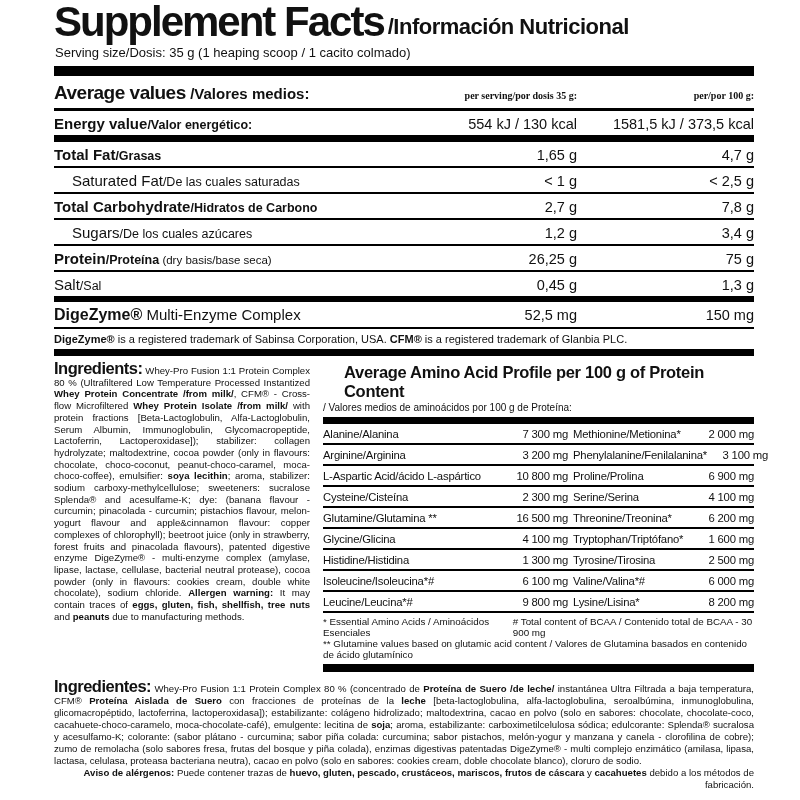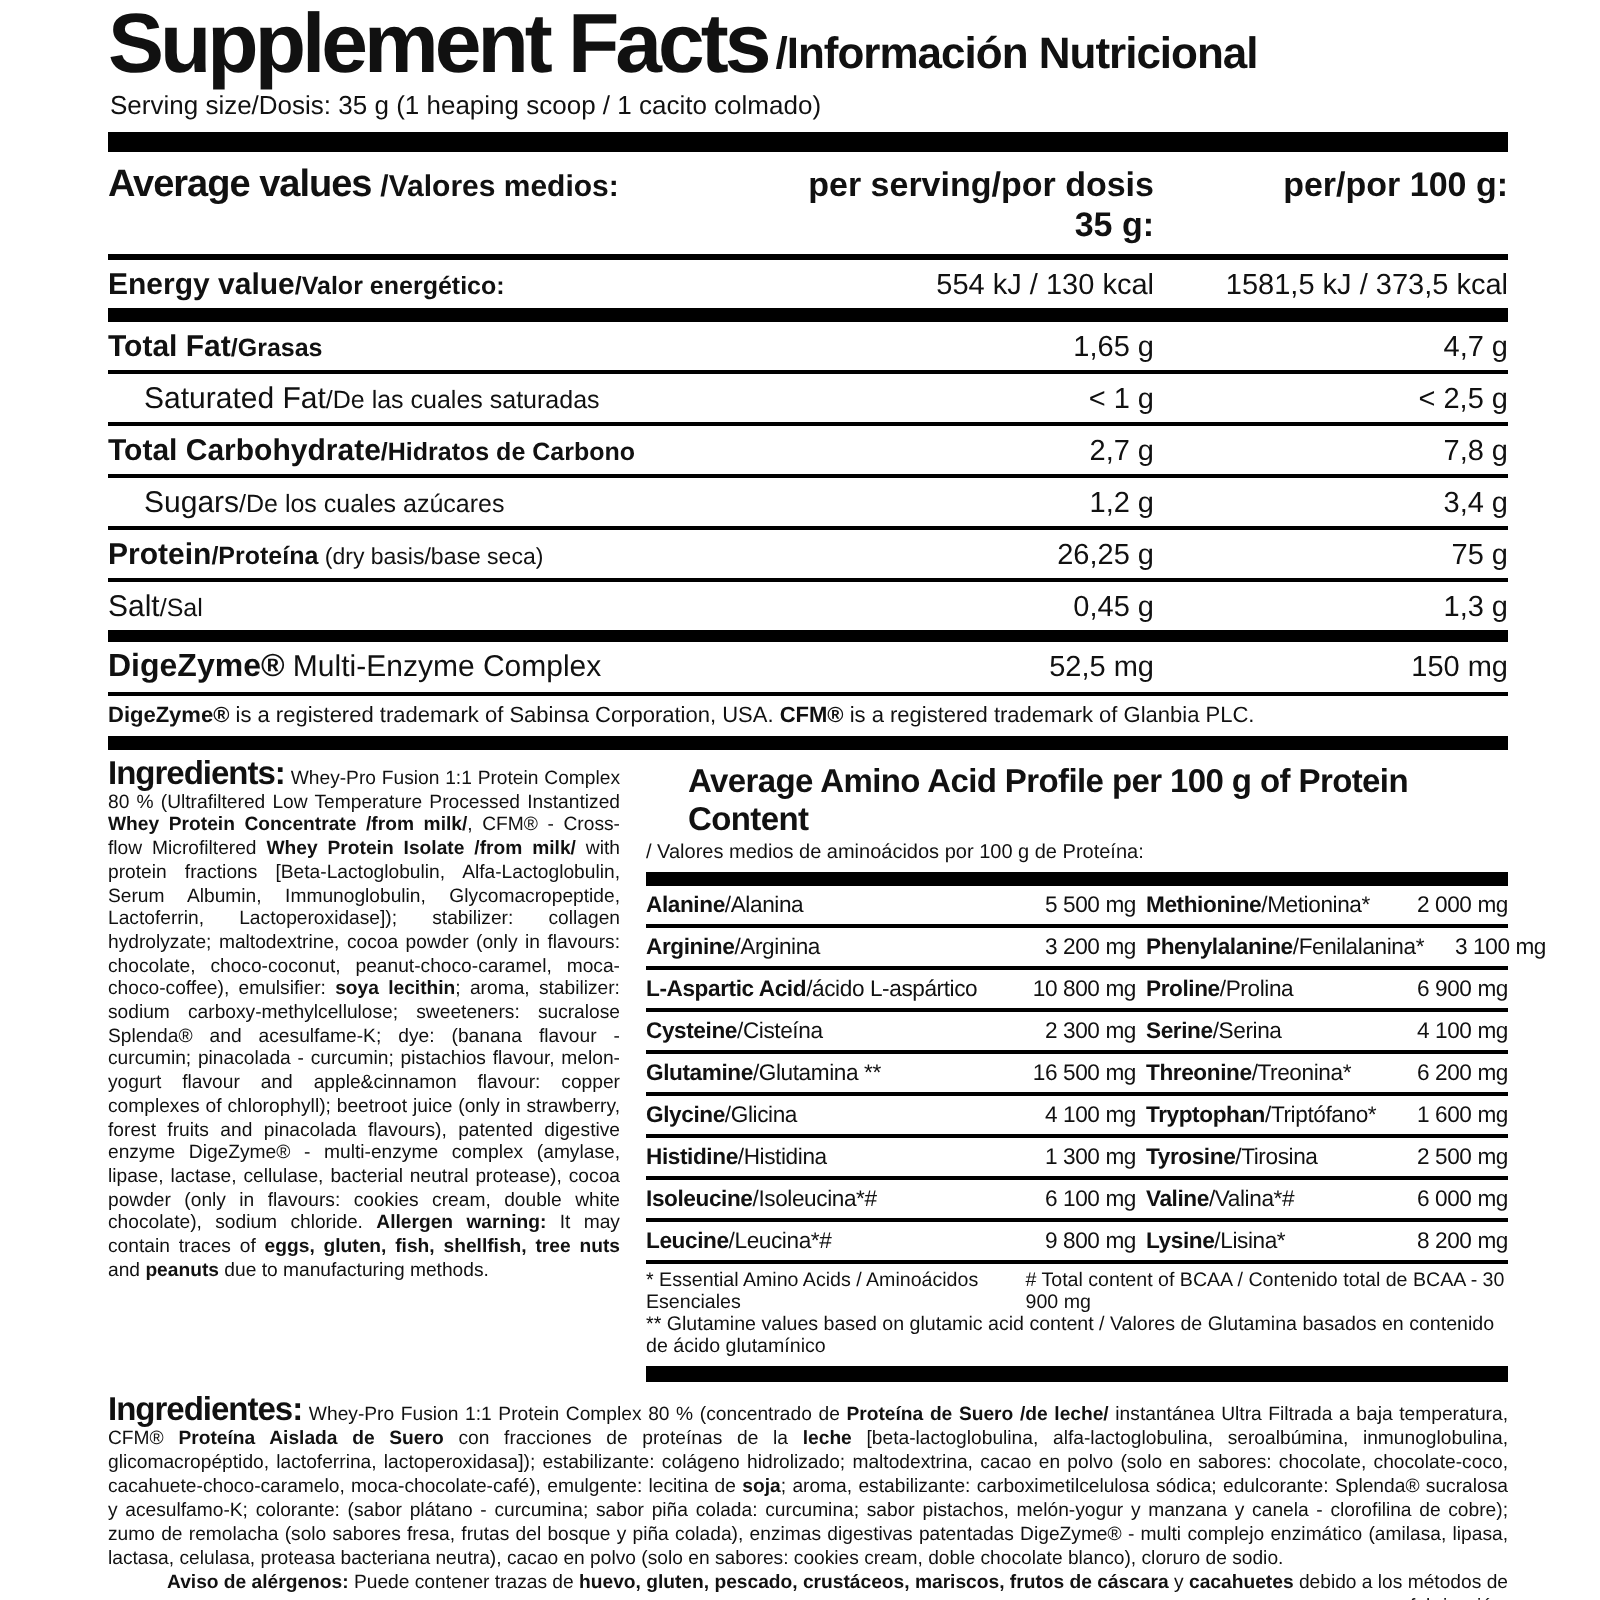--- a/index.html
+++ b/index.html
@@ -14,21 +14,21 @@
   .serving { font-size: 13px; margin: 3px 0 6px 1px; }
 
   .bar { background: #000; width: 100%; }
   .h10 { height: 10px; } .h7 { height: 7px; } .h6 { height: 6px; } .h8 { height: 8px; }
 
   
   .thead, .trow { display: grid; grid-template-columns: 343px 180px 1fr; align-items: baseline; }
   .thead { padding: 6px 0 4px; border-bottom: 3px solid #000; }
   .avg { font-size: 19px; font-weight: bold; letter-spacing: -0.5px; }
   .avg2 { font-size: 15px; font-weight: bold; }
-  .colh { font-size: 17px; font-weight: bold; text-align: right; }
+  .colh { font-size: 10px; font-weight: bold; text-align: right; font-family: Liberation Serif, serif; }
   .trow { padding: 4px 0 3px; border-bottom: 2px solid #000; font-size: 15px; }
   .trow.nb { border-bottom: none; }
   .trow .p2 { font-size: 12.5px; }
   .trow.b .p1, .trow.b .p2 { font-weight: bold; }
   .trow.ind .tname { padding-left: 18px; }
   .trow .note { font-size: 11.5px; font-weight: normal; }
   .tv { text-align: right; font-size: 14.5px; }
   .trow.dz .p1 { font-weight: bold; font-size: 16px; }
   .trow.dz .p2 { font-size: 15px; font-weight: normal; }
   .tmline { font-size: 11px; padding: 4px 0 4px; }
@@ -36,21 +36,21 @@
   
   .cols { display: flex; gap: 13px; margin-top: 7px; }
   .ing { width: 256px; font-size: 9.6px; line-height: 11.7px; text-align: justify; }
   .lead { font-weight: bold; font-size: 16.5px; letter-spacing: -0.5px; }
   .amino { flex: 1; min-width: 0; }
   .amino-title { font-size: 16.5px; font-weight: bold; letter-spacing: -0.3px; margin-left: 21px; }
   .amino-sub { font-size: 10px; margin: 1px 0 4px; }
   .arow { display: grid; grid-template-columns: 182px 58px 1fr 56px; column-gap: 5px;
           font-size: 11.3px; letter-spacing: -0.2px; padding: 4px 0 3px;
           border-bottom: 2px solid #000; white-space: nowrap; align-items: baseline; }
-  .an b { font-weight: bold; margin-top: 12px; }
+  .an b { font-weight: normal; margin-top: 12px; }
   .av { text-align: right; }
   .afoot { font-size: 9.8px; margin-top: 3px; }
   .afoot-l1 { display: flex; justify-content: space-between; }
   .amino .bar { margin-top: 4px; }
 
   
   .es { margin-top: 8px; font-size: 9.6px; line-height: 12px; text-align: justify; }
   .es .aviso { text-align: right; }
 
   
@@ -136,21 +136,21 @@
       <span class="lead">Ingredients:</span><span><span> Whey-Pro Fusion 1:1 Protein Complex 80 % (Ultrafiltered Low Temperature Processed Instantized </span><b>Whey Protein Concentrate /from milk/</b><span>, CFM® - Cross-flow Microfiltered </span><b>Whey Protein Isolate /from milk/</b><span> with protein fractions [Beta-Lactoglobulin, Alfa-Lactoglobulin, Serum Albumin, Immunoglobulin, Glycomacropeptide, Lactoferrin, Lactoperoxidase]); stabilizer: collagen hydrolyzate; maltodextrine, cocoa powder (only in flavours: chocolate, choco-coconut, peanut-choco-caramel, moca-choco-coffee), emulsifier: </span><b>soya lecithin</b><span>; aroma, stabilizer: sodium carboxy-methylcellulose; sweeteners: sucralose Splenda® and acesulfame-K; dye: (banana flavour - curcumin; pinacolada - curcumin; pistachios flavour, melon-yogurt flavour and apple&amp;cinnamon flavour: copper complexes of chlorophyll); beetroot juice (only in strawberry, forest fruits and pinacolada flavours), patented digestive enzyme DigeZyme® - multi-enzyme complex (amylase, lipase, lactase, cellulase, bacterial neutral protease), cocoa powder (only in flavours: cookies cream, double white chocolate), sodium chloride. </span><b>Allergen warning:</b><span> It may contain traces of </span><b>eggs, gluten, fish, shellfish, tree nuts</b><span> and </span><b>peanuts</b><span> due to manufacturing methods.</span></span>
     </div>
 
     <div class="amino">
       <div class="amino-title">Average Amino Acid Profile per 100 g of Protein Content</div>
       <div class="amino-sub">/ Valores medios de aminoácidos por 100 g de Proteína:</div>
       <div class="bar h7"></div>
 
       <div class="arow">
         <div class="an"><b>Alanine</b><span>/Alanina</span></div>
-        <div class="av">5 500 mg</div>
+        <div class="av">7 300 mg</div>
         <div class="an"><b>Methionine</b><span>/Metionina*</span></div>
         <div class="av">2 000 mg</div>
       </div>
       <div class="arow">
         <div class="an"><b>Arginine</b><span>/Arginina</span></div>
         <div class="av">3 200 mg</div>
         <div class="an"><b>Phenylalanine</b><span>/Fenilalanina*</span></div>
         <div class="av">3 100 mg</div>
       </div>
       <div class="arow">

